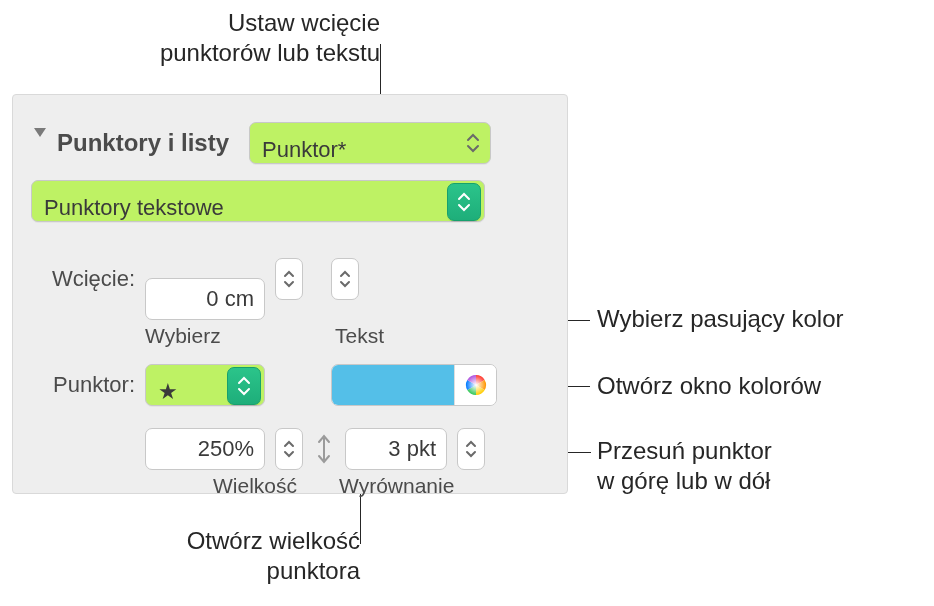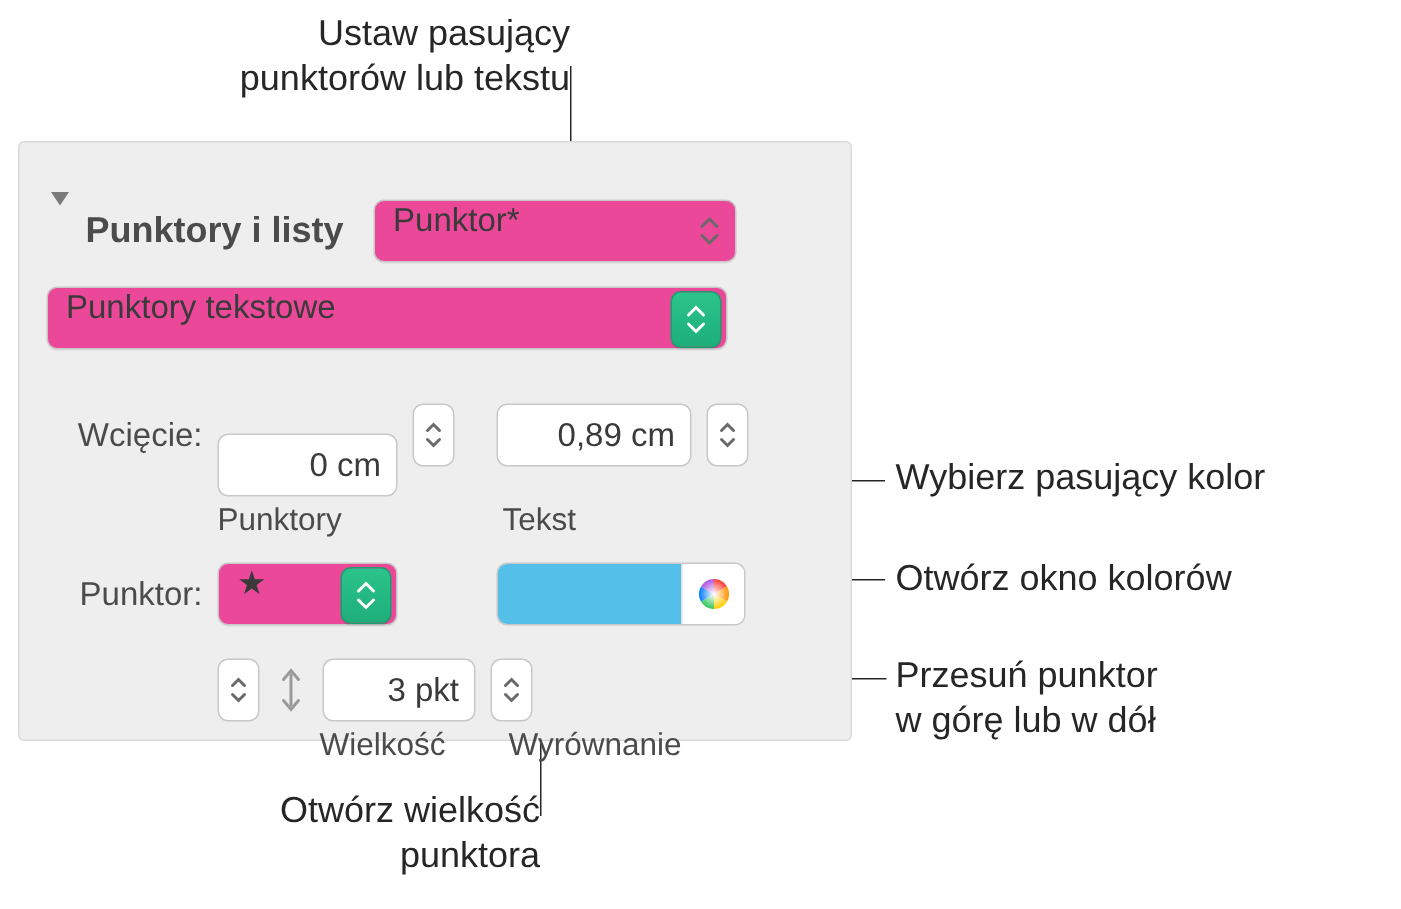--- a/index.html
+++ b/index.html
@@ -47,26 +47,26 @@
     margin-left: 26px;
   }
   .disclosure {
     position: absolute;
     left: 18px;
     top: 28px;
     width: 18px;
     height: 18px;
   }
   .dbtn {
-    background: #ec4899;
+    background: #bef264;
     border: 1px solid #c8c8c8;
     border-radius: 7px;
     height: 42px;
     display: inline-flex;
-    align-items: flex-start;
+    align-items: flex-end;
     padding: 0 12px;
     font-size: 22px;
     color: #3a3a3a;
     position: relative;
     box-shadow: 0 1px 0 rgba(0,0,0,0.04);
   }
   .dbtn .chev {
     position: absolute;
     right: 10px;
     top: 50%;
@@ -146,21 +146,21 @@
   }
   .bracket-line {
     position:absolute;
     background:#262626;
     height:1px;
   }
 </style>
 </head>
 <body>
 
-<div class="callout right-align" style="left:90px; top:8px; width:290px; white-space:pre;">Ustaw pasujący
+<div class="callout right-align" style="left:90px; top:8px; width:290px; white-space:pre;">Ustaw wcięcie
 punktorów lub tekstu</div>
 
 <div class="line" style="left:380px; top:44px; width:1px; height:182px;"></div>
 
 <div class="bracket-line" style="left:210px; top:226px; width:340px;"></div>
 <div class="line" style="left:210px; top:226px; width:1px; height:10px;"></div>
 <div class="line" style="left:550px; top:226px; width:1px; height:10px;"></div>
 
 <div class="callout" style="left:597px; top:304px;">Wybierz pasujący kolor</div>
 <div class="line" style="left:438px; top:320px; width:152px; height:1px;"></div>
@@ -180,21 +180,21 @@
 <div class="line" style="left:360px; top:448px; width:1px; height:96px;"></div>
 
 <div class="panel">
 
   <div class="disclosure">
     <svg width="18" height="18" viewBox="0 0 18 18">
         <path d="M3 5 L15 5 L9 14 Z" fill="#7a7a7a"></path>
       </svg>
   </div>
 
-  <div class="row" style="margin-top:20px;">
+  <div class="row" style="margin-top:9px;">
     <span class="section-label">Punktory i listy</span>
     <div class="dbtn" style="width:242px; margin-left:10px;">
       <span>Punktor*</span>
       <span class="chev">
         <svg width="14" height="20" viewBox="0 0 14 20">
             <path d="M2 7 L7 2 L12 7" stroke="#6a6a6a" stroke-width="2" fill="none" stroke-linecap="round"></path>
             <path d="M2 13 L7 18 L12 13" stroke="#6a6a6a" stroke-width="2" fill="none" stroke-linecap="round"></path>
           </svg>
       </span>
     </div>
@@ -222,35 +222,32 @@
       <div class="stepper">
         <svg width="12" height="8" viewBox="0 0 12 8">
             <path d="M2 6 L6 2 L10 6" stroke="#6a6a6a" stroke-width="2" fill="none" stroke-linecap="round"></path>
           </svg>
         <svg width="12" height="8" viewBox="0 0 12 8">
             <path d="M2 2 L6 6 L10 2" stroke="#6a6a6a" stroke-width="2" fill="none" stroke-linecap="round"></path>
           </svg>
       </div>
       <div style="width:8px;"></div>
 
-      <div class="input-box" style="width:130px;">
-        <span>0,89 cm</span>
-      </div>
       <div class="stepper">
         <svg width="12" height="8" viewBox="0 0 12 8">
             <path d="M2 6 L6 2 L10 6" stroke="#6a6a6a" stroke-width="2" fill="none" stroke-linecap="round"></path>
           </svg>
         <svg width="12" height="8" viewBox="0 0 12 8">
             <path d="M2 2 L6 6 L10 2" stroke="#6a6a6a" stroke-width="2" fill="none" stroke-linecap="round"></path>
           </svg>
       </div>
     </div>
     <div class="row" style="margin-top:4px;">
       <span style="width:104px;"></span>
-      <span class="sublabel" style="width:152px;">Punktory</span>
+      <span class="sublabel" style="width:152px;">Wybierz</span>
       <span style="width:18px;"></span>
       <span class="sublabel">Tekst</span>
     </div>
   </div>
 
   <div class="row" style="margin-top:16px;">
     <span class="field-label" style="width:104px; text-align:right;">Punktor:</span>
     <div class="dbtn" style="width:120px; padding-right:44px;">
       <span style="font-size:22px;">★</span>
       <span class="green-btn" style="position:absolute; right:3px; top:2px;">
@@ -281,20 +278,23 @@
             <circle r="10" fill="url(#cw)"></circle>
           </g>
         </svg>
       </div>
     </div>
   </div>
 
   <div style="margin-top:22px;">
     <div class="row">
       <span style="width:104px;"></span>
+      <div class="input-box" style="width:120px;">
+        <span>250%</span>
+      </div>
       <div class="stepper">
         <svg width="12" height="8" viewBox="0 0 12 8">
             <path d="M2 6 L6 2 L10 6" stroke="#6a6a6a" stroke-width="2" fill="none" stroke-linecap="round"></path>
           </svg>
         <svg width="12" height="8" viewBox="0 0 12 8">
             <path d="M2 2 L6 6 L10 2" stroke="#6a6a6a" stroke-width="2" fill="none" stroke-linecap="round"></path>
           </svg>
       </div>
       <div class="updown-arrows">
         <svg width="16" height="34" viewBox="0 0 16 34">

